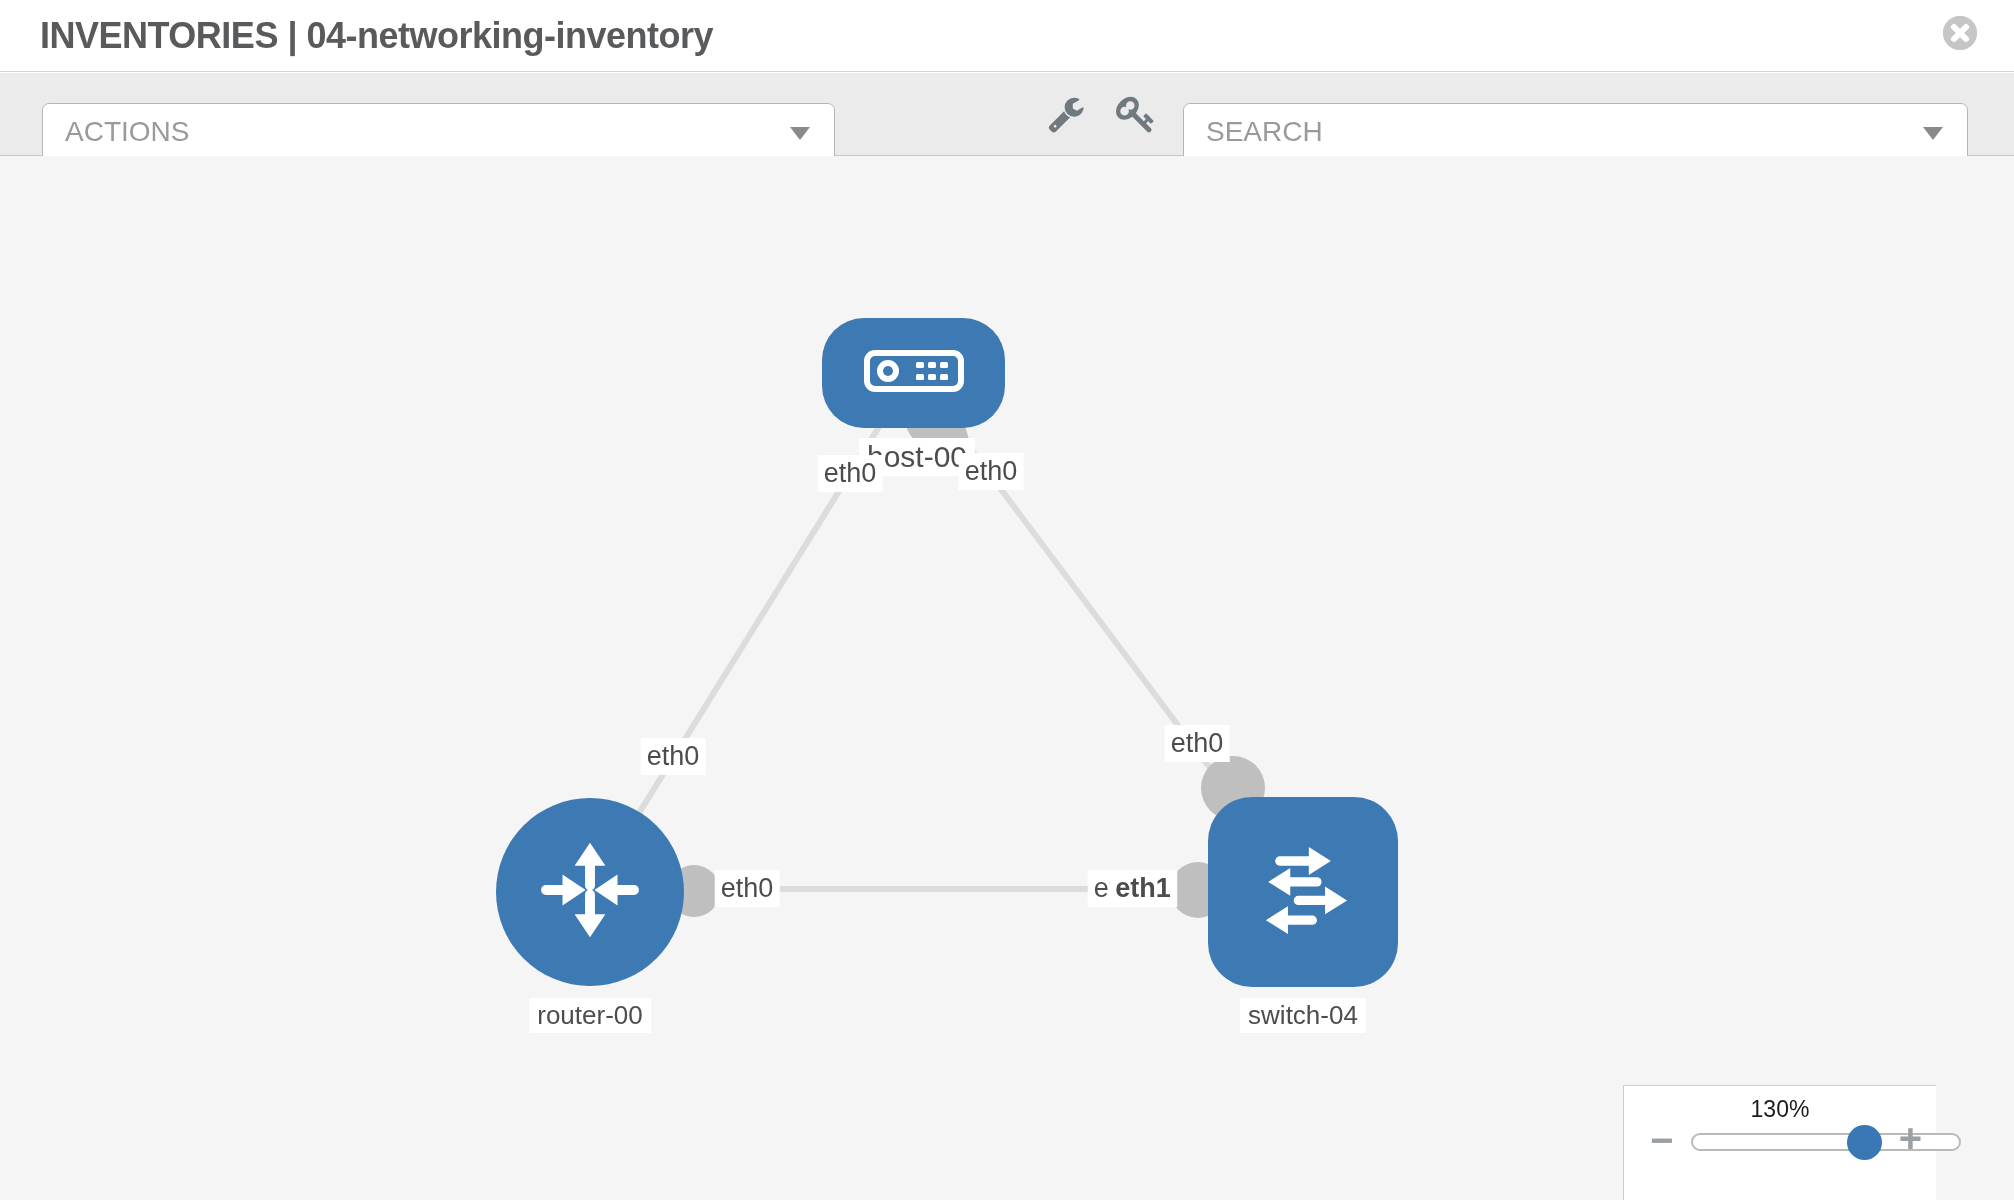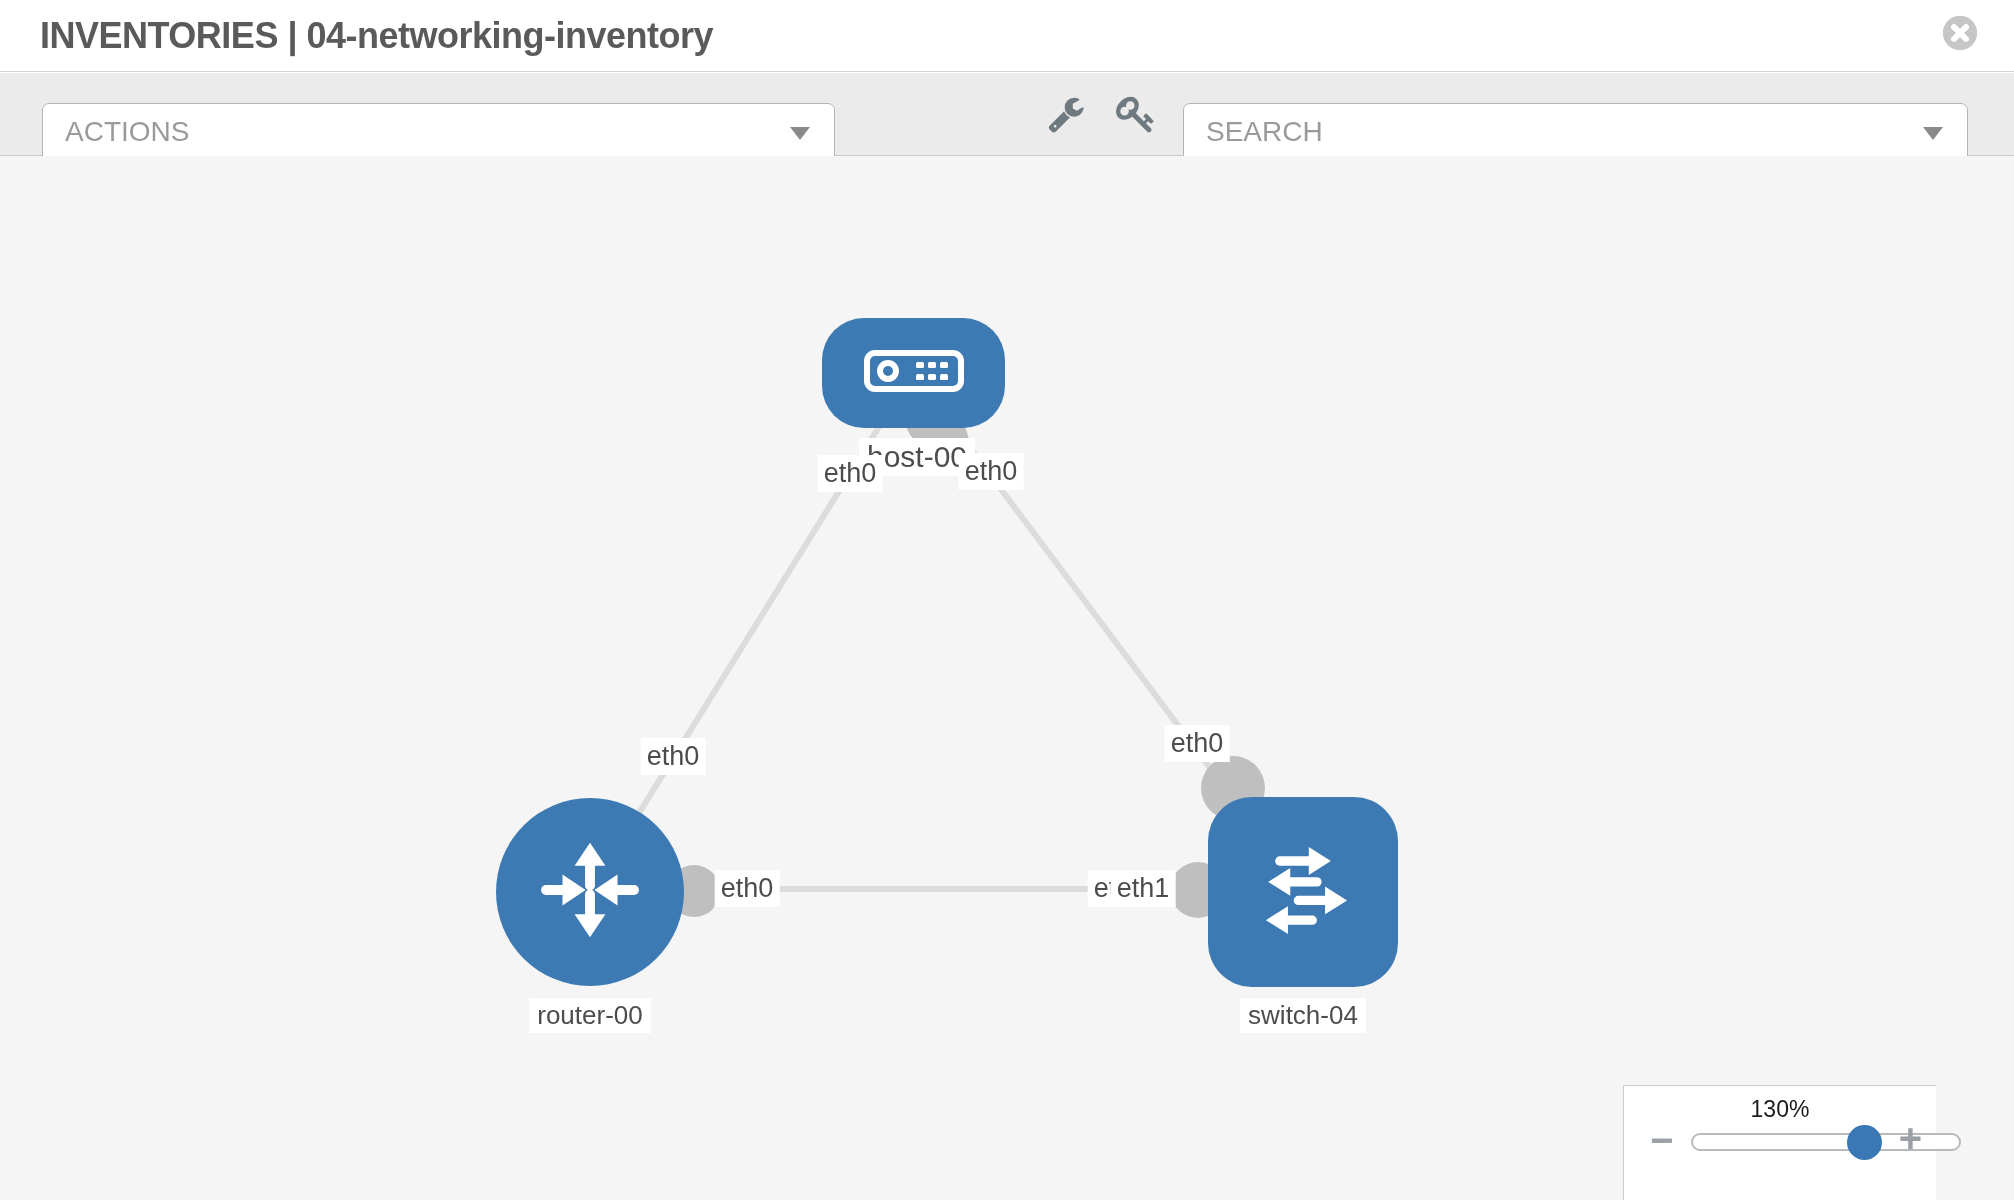--- a/index.html
+++ b/index.html
@@ -49,21 +49,21 @@
   .lbl-switch { left:1303px; top:842px; font-size:26px; }
 
   .iface-label { position:absolute; background:#ffffff; color:#4c4c4c;
     font-size:27px; padding:3px 6px; white-space:nowrap; transform:translateX(-50%); }
   .if-l1-host   { left:850px;  top:299px; }
   .if-l1-router { left:673px;  top:582px; }
   .if-l2-host   { left:991px;  top:297px; }
   .if-l2-switch { left:1197px; top:569px; }
   .if-l3-router { left:747px;  top:714px; }
   .if-l3-hidden { left:1120px; top:714px; }
-  .if-l3-switch { left:1143px; top:714px; }
+  .if-l3-switch { left:1143px; top:714px;font-weight:bold; }
 
   
   .zoom-panel { position:absolute; left:1623px; top:929px; width:313px; height:115px;
     background:#ffffff; border-left:1px solid #cccccc; border-top:1px solid #cccccc; }
   .zoom-level { position:absolute; left:0; top:10px; width:100%; text-align:center;
     font-size:23px; color:#1b1b1b; }
   .zoom-minus, .zoom-plus { position:absolute; top:30px; font-size:40px; font-weight:bold;
     color:#9aa0a5; cursor:pointer; line-height:40px; }
   .zoom-minus { left:26px;  top:34px; }
   .zoom-plus  { right:14px; top:32px; }

